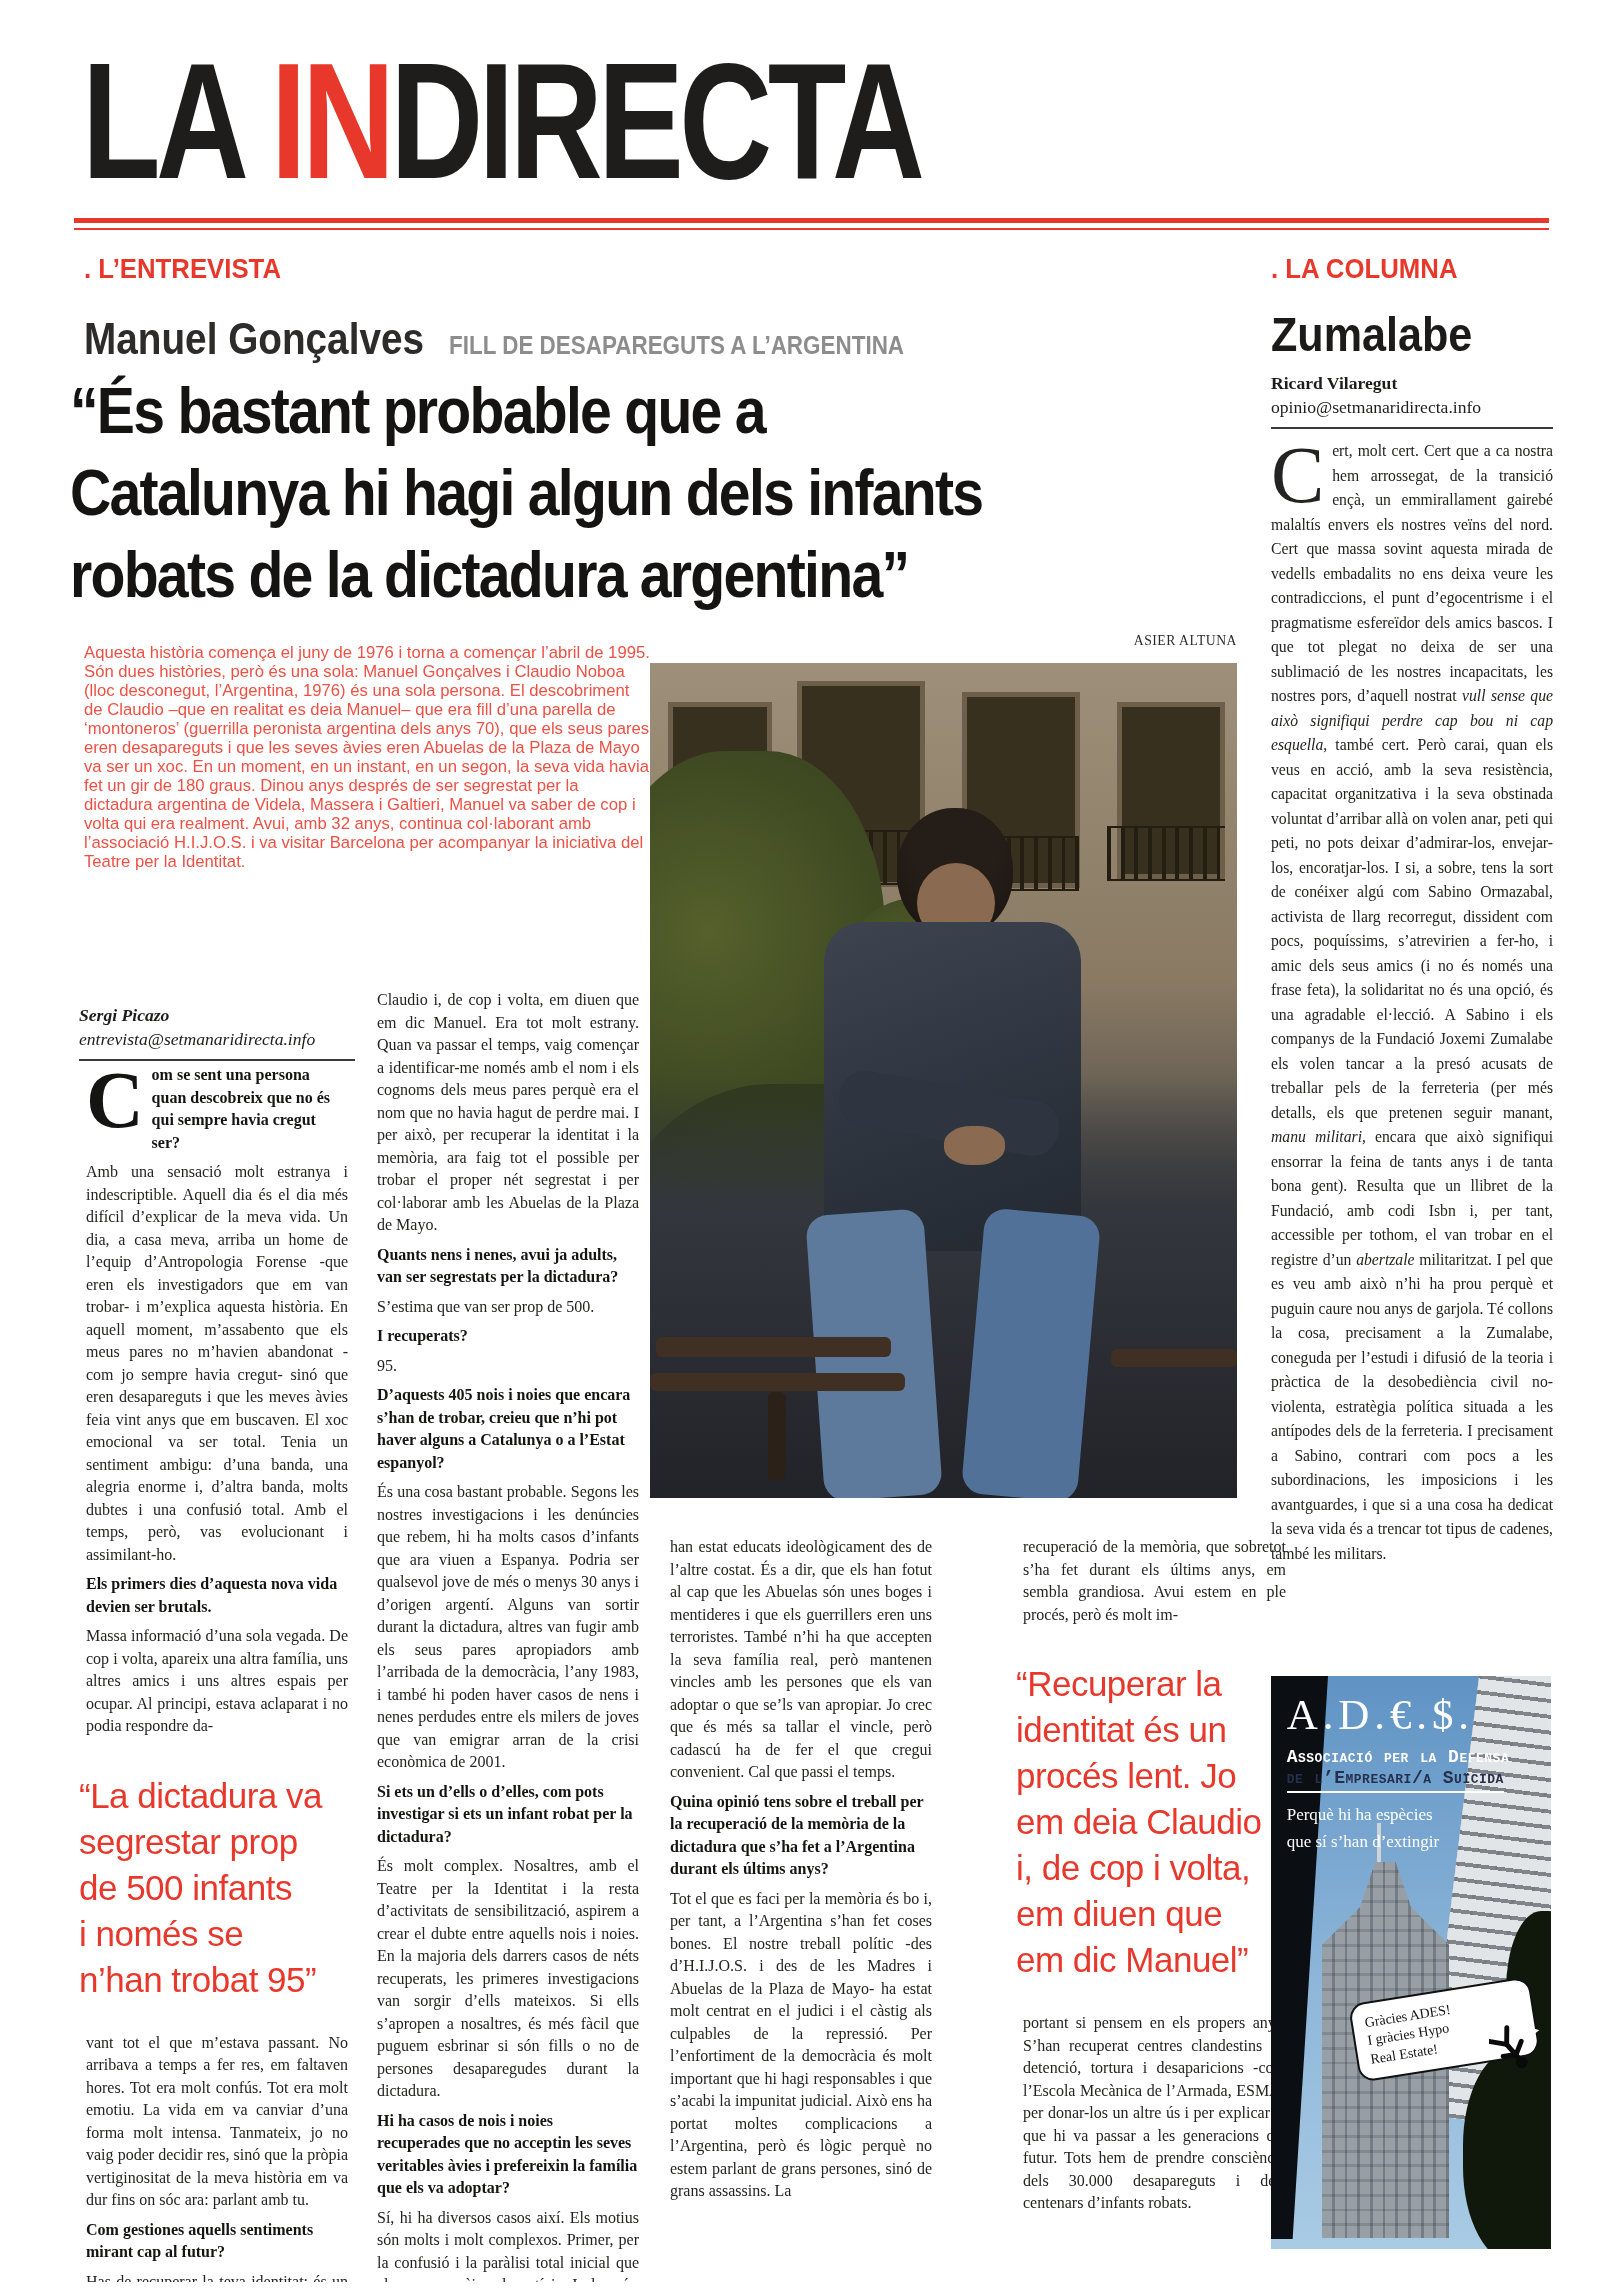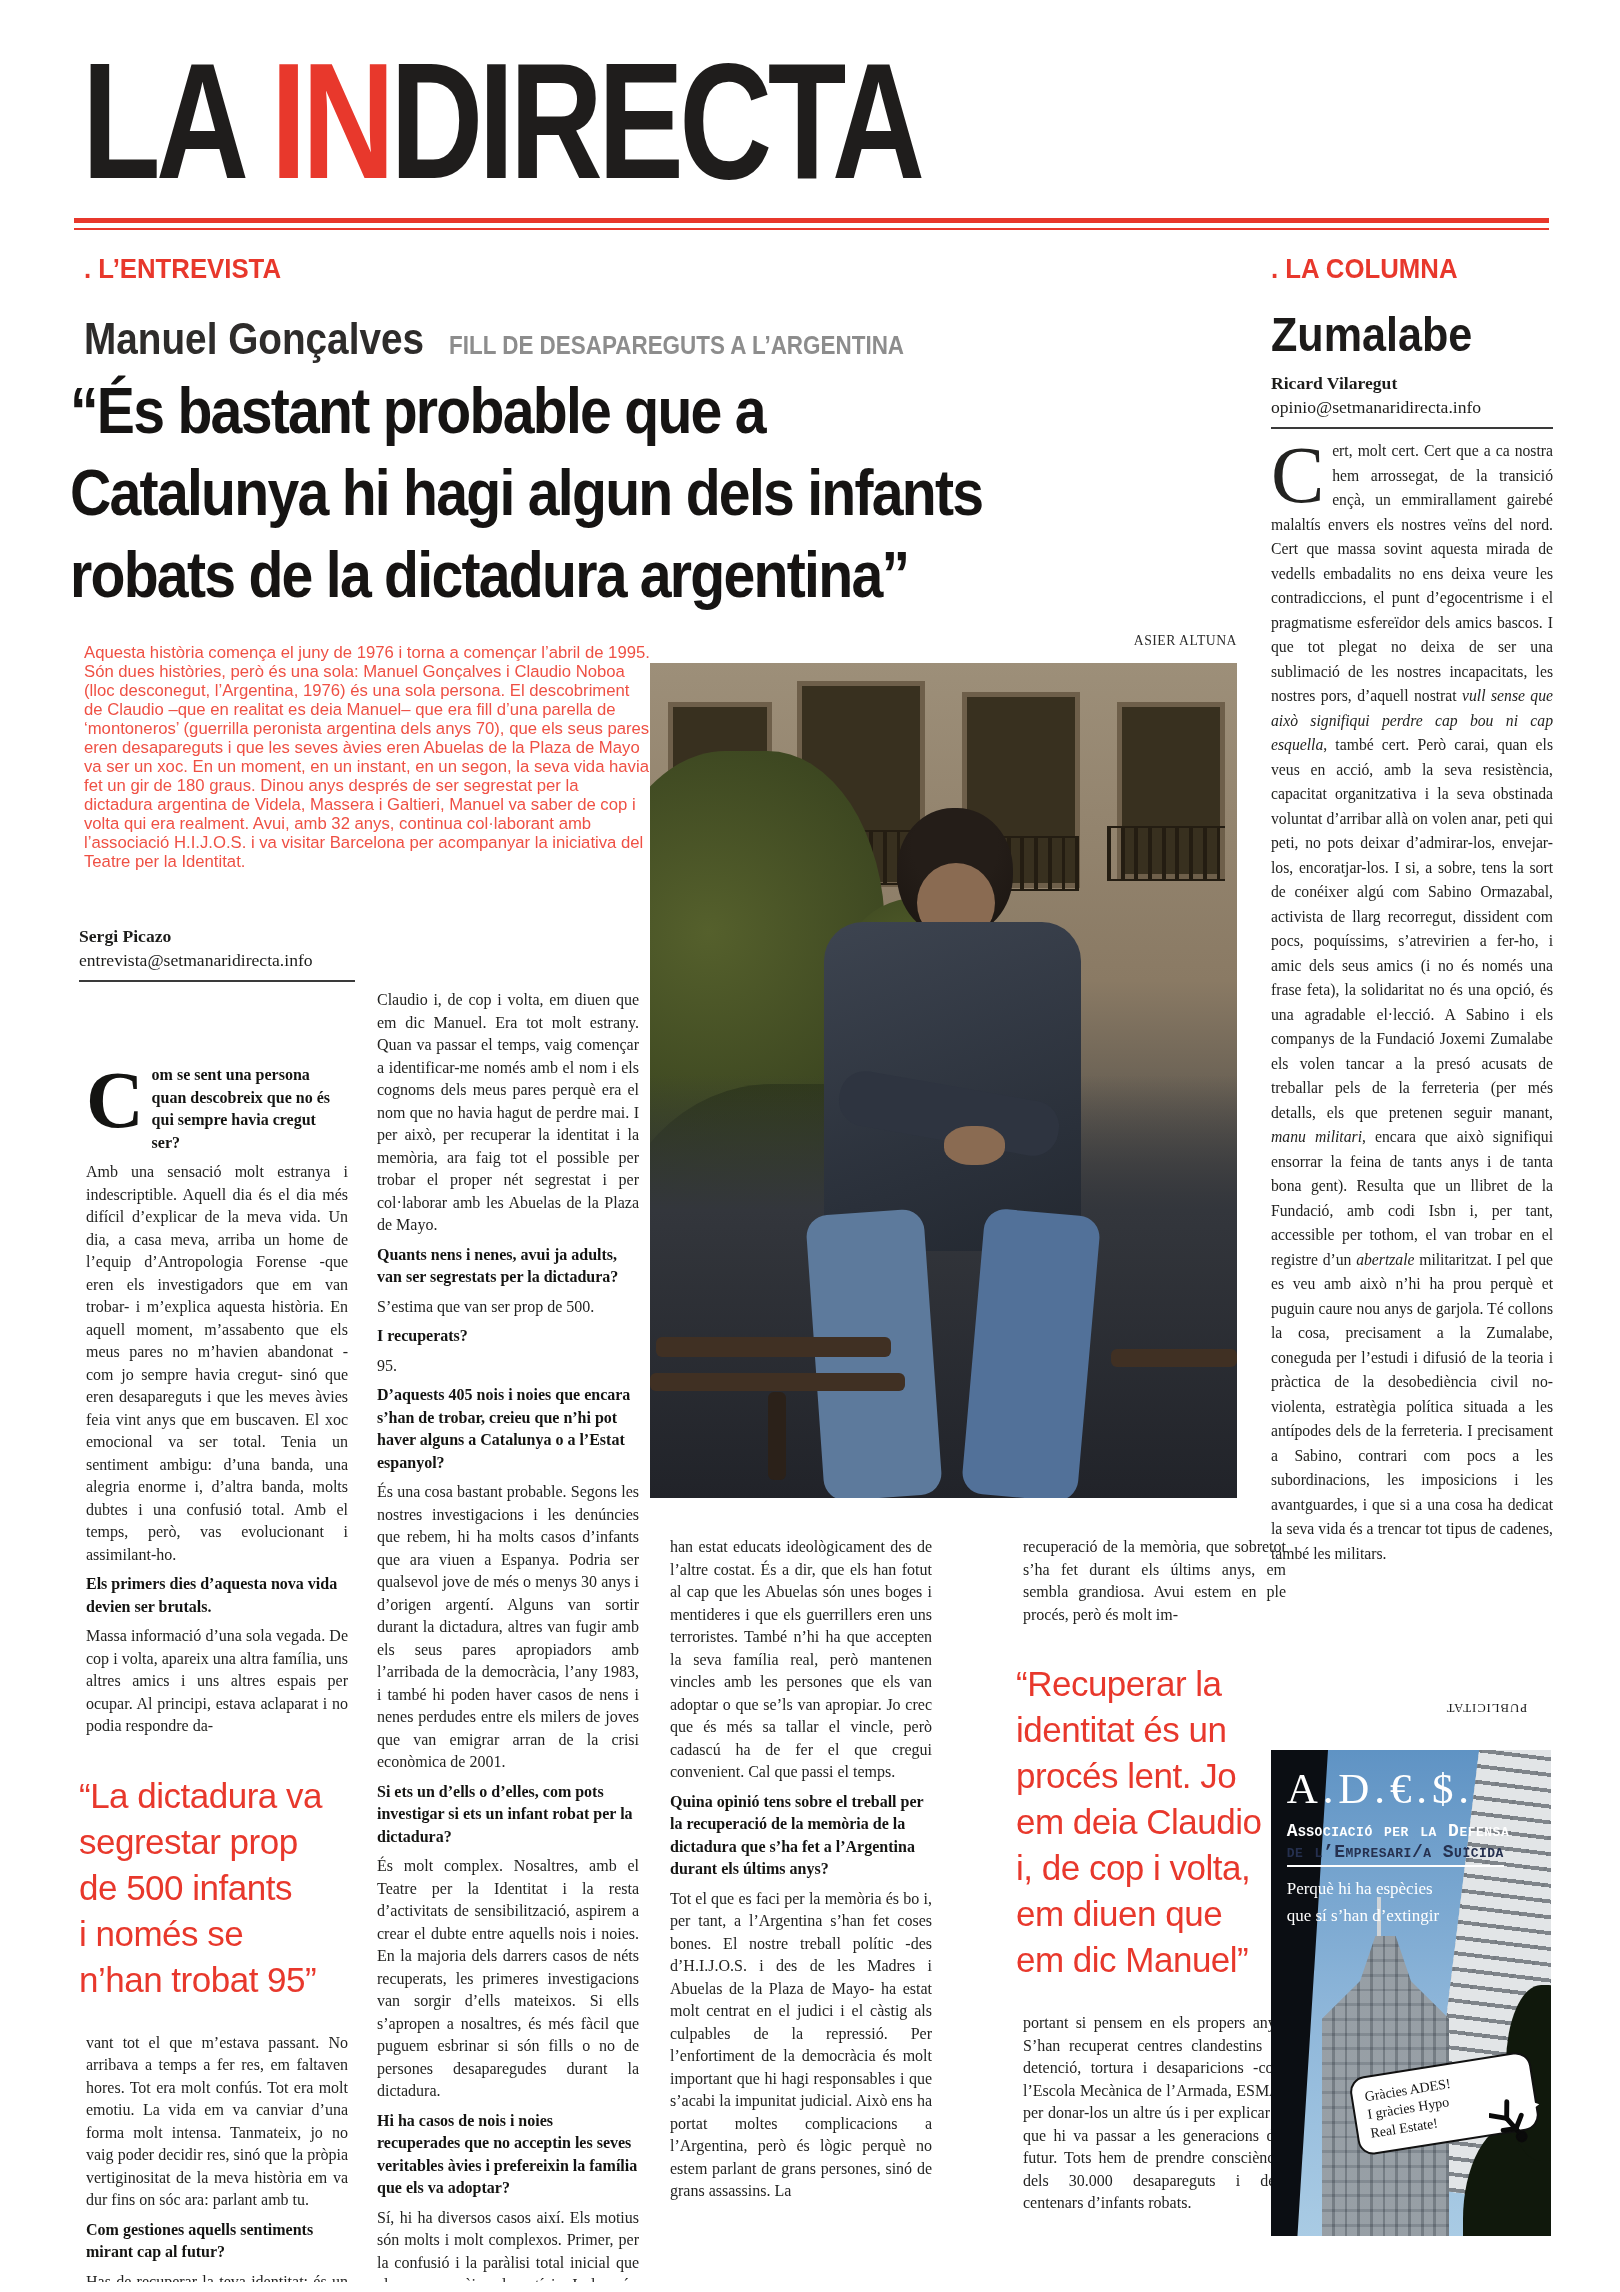--- a/index.html
+++ b/index.html
@@ -66,21 +66,21 @@
   .it{font-style:italic;}
   
   .colright-title{position:absolute;left:1271px;top:306px;font-family:"Liberation Sans",sans-serif;
                   font-weight:bold;font-size:49px;color:#1d1b1a;transform:scaleX(.88);transform-origin:left top;white-space:nowrap;}
   .opinion{position:absolute;left:1271px;top:439px;width:282px;font-size:15.7px;line-height:24.5px;
            color:#232321;text-align:justify;}
   .opinion p{margin:0;}
   
   .publicitat{position:absolute;left:1423px;top:1700px;width:127px;text-align:center;
               font-size:12.7px;letter-spacing:1px;color:#1a1a1a;transform:rotate(180deg);}
-  .ad{position:absolute;left:1271px;top:1750px;width:280px;height:486px;overflow:hidden;
+  .ad{position:absolute;left:1271px;top:1676px;width:280px;height:573px;overflow:hidden;
       background:linear-gradient(180deg,#5f93c4 0%,#8fb7da 55%,#a9cbe4 100%);}
   .ad-left-wedge{position:absolute;left:0;top:0;width:69px;height:563px;background:#0b0e13;
                  clip-path:polygon(0 0,57px 0,21.6px 100%,0 100%);}
   .ad-chrysler{position:absolute;left:51px;top:186px;width:127px;height:376px;
      background:repeating-linear-gradient(90deg,#c7ccd0 0 9.8px,#9aa0a6 9.8px 12.7px),
                 repeating-linear-gradient(0deg,#c2c7cb 0 11.8px,#a6acb2 11.8px 14.7px);
      background-blend-mode:multiply;clip-path:polygon(42% 0,58% 0,70% 12%,100% 22%,100% 100%,0 100%,0 22%,30% 12%);}
   .ad-spire{position:absolute;left:106px;top:147px;width:3.9px;height:45px;background:#cfd4d8;}
   .ad-right-bldg{position:absolute;left:182px;top:-13.7px;width:108px;height:461px;transform:rotate(7deg);
      background:repeating-linear-gradient(0deg,rgba(110,116,122,.85) 0 3.9px,#e2e5e7 3.9px 15.7px),
@@ -148,21 +148,21 @@
     <div class="man-arm"></div>
     <div class="man-hands"></div>
     <div class="man-leg" style="left:165px;top:549px;width:118px;height:286px;transform:rotate(-4deg);background:#5d7a9c;border-radius:21.6px;"></div>
     <div class="man-leg" style="left:323px;top:549px;width:116px;height:286px;transform:rotate(5deg);background:#527199;border-radius:21.6px;"></div>
     <div class="bench" style="left:5.9px;top:674px;width:235px;height:19.6px;"></div>
     <div class="bench" style="left:0px;top:710px;width:255px;height:17.6px;"></div>
     <div class="bench" style="left:461px;top:686px;width:126px;height:17.6px;"></div>
     <div class="bench" style="left:118px;top:729px;width:17.6px;height:88px;background:#2b2119;"></div>
   </div>
 
-  <div class="byline" style="left:79px;top:925px;width:276px;">
+  <div class="byline" style="left:79px;top:1004px;width:276px;font-style:italic;">
     <div class="who">Sergi Picazo</div>
     <div class="mail">entrevista@setmanaridirecta.info</div>
     <div class="byline-rule"></div>
   </div>
 
   <div class="col" style="left:79px;top:1057px;width:276px;height:1225px;overflow:hidden;">
       <p class="q"><span class="dropcap">C</span><span>om se sent una persona quan descobreix que no és qui sempre havia cregut ser?</span></p>
       <p class="a"><span>Amb una sensació molt estranya i indescriptible. Aquell dia és el dia més difícil d’explicar de la meva vida. Un dia, a casa meva, arriba un home de l’equip d’Antropologia Forense -que eren els investigadors que em van trobar- i m’explica aquesta història. En aquell moment, m’assabento que els meus pares no m’havien abandonat -com jo sempre havia cregut- sinó que eren desapareguts i que les meves àvies feia vint anys que em buscaven. El xoc emocional va ser total. Tenia un sentiment ambigu: d’una banda, una alegria enorme i, d’altra banda, molts dubtes i una confusió total. Amb el temps, però, vas evolucionant i assimilant-ho.</span></p>
       <p class="q"><span>Els primers dies d’aquesta nova vida devien ser brutals.</span></p>
       <p class="a"><span>Massa informació d’una sola vegada. De cop i volta, apareix una altra família, uns altres amics i uns altres espais per ocupar. Al principi, estava aclaparat i no podia respondre da-</span></p>

